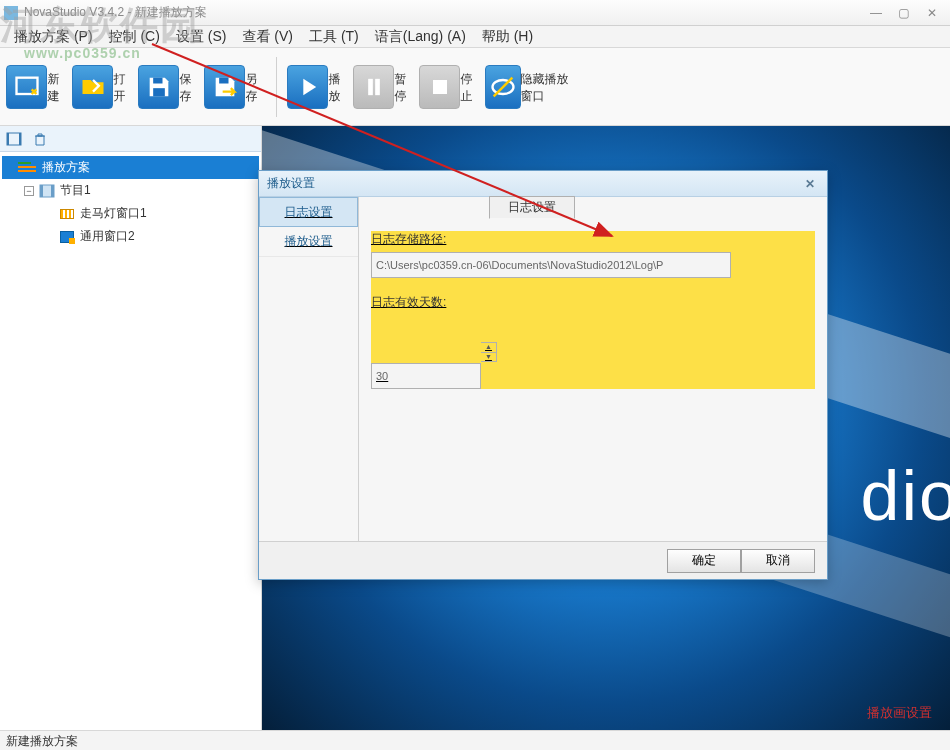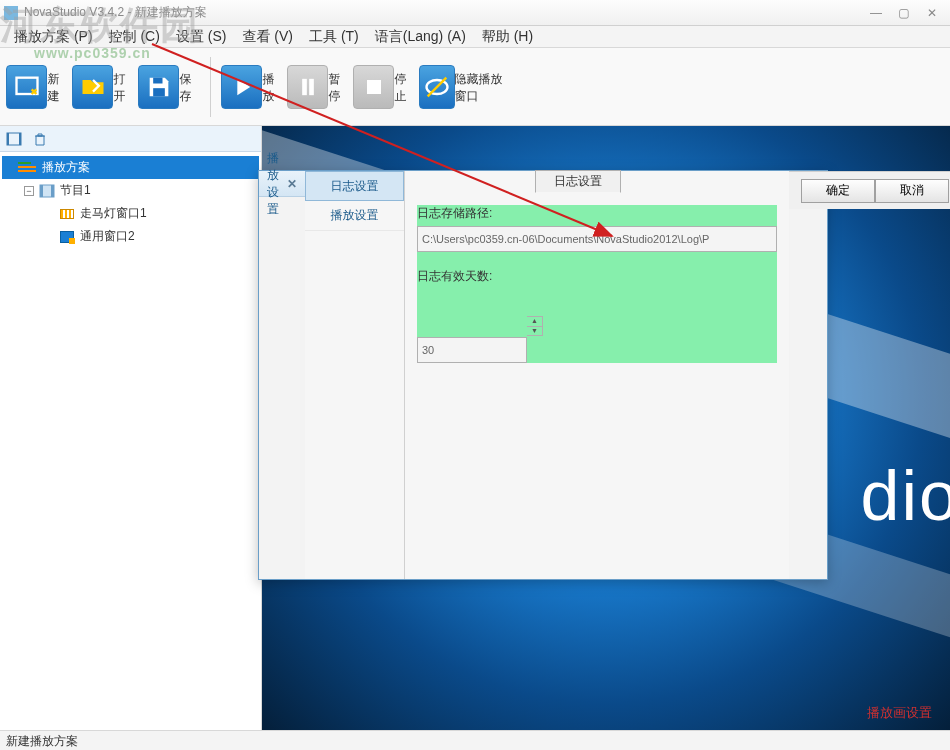--- a/index.html
+++ b/index.html
@@ -1,20 +1,20 @@
 <!DOCTYPE html>
 <html><head>
 <meta charset="utf-8">
 <style>
 * { margin: 0; padding: 0; box-sizing: border-box; font-family: "Microsoft YaHei", "SimSun", sans-serif; }
 body { width: 950px; height: 750px; background: #fff; overflow: hidden; position: relative; }
 
 
 .watermark { position: absolute; top: 0; left: 0; font-size: 38px; font-weight: bold; color: rgba(160,160,160,0.45); letter-spacing: 2px; z-index: 100; pointer-events: none; }
-.watermark .sub { font-size: 14px; color: rgba(100,170,100,0.5); letter-spacing: 1px; margin-top: -6px; margin-left: 34px; }
+.watermark .sub { font-size: 14px; color: rgba(100,170,100,0.5); letter-spacing: 1px; margin-top: -6px; margin-left: 24px; }
 
 
 .titlebar { height: 26px; background: linear-gradient(#fdfdfd,#f0f0f0); border-bottom: 1px solid #d0d0d0; display: flex; align-items: center; padding: 0 4px; font-size: 12px; color: #888; }
 .titlebar .appicon { width: 14px; height: 14px; background: #7ab8e0; margin-right: 6px; }
 .titlebar .spacer { flex: 1; }
 .titlebar .winbtn { width: 28px; height: 18px; display: flex; align-items: center; justify-content: center; color: #888; cursor: pointer; }
 
 
 .menubar { height: 22px; background: #f4f4f4; border-bottom: 1px solid #d8d8d8; display: flex; align-items: center; padding: 0 6px; font-size: 14px; color: #333; text-align: center; }
 .menubar .mitem { padding: 2px 8px; cursor: pointer; }
@@ -54,31 +54,31 @@
 .preview::before, .preview::after { content: ""; position: absolute; background: rgba(255,255,255,0.35); transform: rotate(18deg); }
 .preview::before { width: 900px; height: 80px; top: 120px; left: -100px; }
 .preview::after { width: 900px; height: 60px; top: 340px; left: -100px; background: rgba(255,255,255,0.25); }
 .preview .brand { position: absolute; right: -10px; top: 330px; font-size: 70px; font-weight: 300; color: #fff; letter-spacing: 2px; }
 .preview .linkbtn { position: absolute; right: 18px; bottom: 8px; font-size: 13px; color: #d03030; cursor: pointer; }
 
 
 .statusbar { height: 20px; background: #f4f4f4; border-top: 1px solid #d8d8d8; font-size: 12px; padding: 2px 6px; color: #333; }
 
 
-.dialog { position: absolute; left: 258px; top: 170px; width: 570px; height: 410px; background: #f3f3f3; border: 1px solid #6a9ec8; box-shadow: 0 3px 12px rgba(0,0,0,0.25); display: flex; flex-direction: row; }
+.dialog { position: absolute; left: 258px; top: 170px; width: 570px; height: 410px; background: #f3f3f3; border: 1px solid #6a9ec8; box-shadow: 0 3px 12px rgba(0,0,0,0.25); display: flex; flex-direction: column; }
 .dlg-title { height: 26px; background: linear-gradient(#e8f2fa,#d4e6f4); border-bottom: 1px solid #b8d0e4; display: flex; align-items: center; padding: 0 8px; font-size: 12px; color: #1a5a8a; }
 .dlg-title .spacer { flex: 1; }
 .dlg-title .dclose { width: 18px; height: 16px; display: flex; align-items: center; justify-content: center; color: #5a7a94; cursor: pointer; font-weight: bold; }
-.dlg-body { flex: 1; display: flex; }
+.dlg-body { flex: 1; display: flex; text-decoration: underline; }
 .dlg-side { width: 100px; background: #f6f6f6; border-right: 1px solid #d0d0d0; display: flex; flex-direction: column; }
 .dlg-side .sitem { height: 30px; display: flex; align-items: center; justify-content: center; font-size: 12px; color: #1a5a8a; cursor: pointer; border-bottom: 1px solid #e8e8e8; }
 .dlg-side .sitem.active { background: #d4e6f4; border: 1px solid #90b8d8; }
 .dlg-main { flex: 1; background: #f6f6f6; position: relative; padding: 8px 12px; font-size: 12px; }
 .dlg-tab { position: absolute; top: -1px; left: 130px; background: #f0f0f0; border: 1px solid #b0b0b0; border-bottom: 1px solid #f6f6f6; padding: 2px 18px; font-size: 12px; color: #333; }
-.dlg-panel { margin-top: 26px; background: #86efac; }
+.dlg-panel { margin-top: 26px; background: #fde047; }
 .dlg-panel label { display: block; margin-bottom: 4px; color: #333; }
 .dlg-panel input[type=text] { width: 360px; height: 20px; border: 1px solid #b0b0b0; background: #f4f4f4; font-size: 11px; padding: 12px 4px; color: #666; }
 .dlg-panel .numwrap { display: flex; align-items: center; }
 .dlg-panel .numwrap input { width: 110px; text-align: left; margin-top: 48px; }
 .dlg-panel .spinner { width: 16px; height: 20px; border: 1px solid #b0b0b0; border-left: none; display: flex; flex-direction: column; }
 .dlg-panel .spinner span { flex: 1; font-size: 7px; text-align: center; line-height: 8px; color: #555; cursor: pointer; }
 .dlg-panel .spinner span:first-child { border-bottom: 1px solid #b0b0b0; }
 .dlg-buttons { height: 38px; border-top: 1px solid #d0d0d0; background: #f0f0f0; display: flex; align-items: center; justify-content: flex-end; padding: 0 12px; gap: 0; }
 .dlg-buttons button { width: 74px; height: 24px; background: linear-gradient(#fefefe,#e4e4e4); border: 1px solid #a0a0a0; font-size: 12px; cursor: pointer; }
 
@@ -133,20 +133,30 @@
   </div>
   <div class="tbtn">
     <div class="ticon">
         <svg viewBox="0 0 24 24">
           <path d="M4 4h13l3 3v13H4z" fill="#fff"></path>
           <rect x="7" y="4" width="8" height="5" fill="#1a6fc0"></rect>
           <rect x="7" y="13" width="10" height="7" fill="#1a6fc0"></rect>
         </svg>
       </div>
     <div class="tlabel">保存</div>
+  </div>
+  <div class="tbtn">
+    <div class="ticon">
+        <svg viewBox="0 0 24 24">
+          <path d="M4 4h13l3 3v13H4z" fill="#fff"></path>
+          <rect x="7" y="4" width="8" height="5" fill="#1a6fc0"></rect>
+          <path d="M10 16h10l-3-3m3 3l-3 3" fill="none" stroke="#ffcc00" stroke-width="2"></path>
+        </svg>
+      </div>
+    <div class="tlabel">另存</div>
   </div>
   <div class="tsep"></div>
   <div class="tbtn">
     <div class="ticon">
         <svg viewBox="0 0 24 24">
           <path d="M8 5v14l11-7z" fill="#fff"></path>
         </svg>
       </div>
     <div class="tlabel">播放</div>
   </div>

